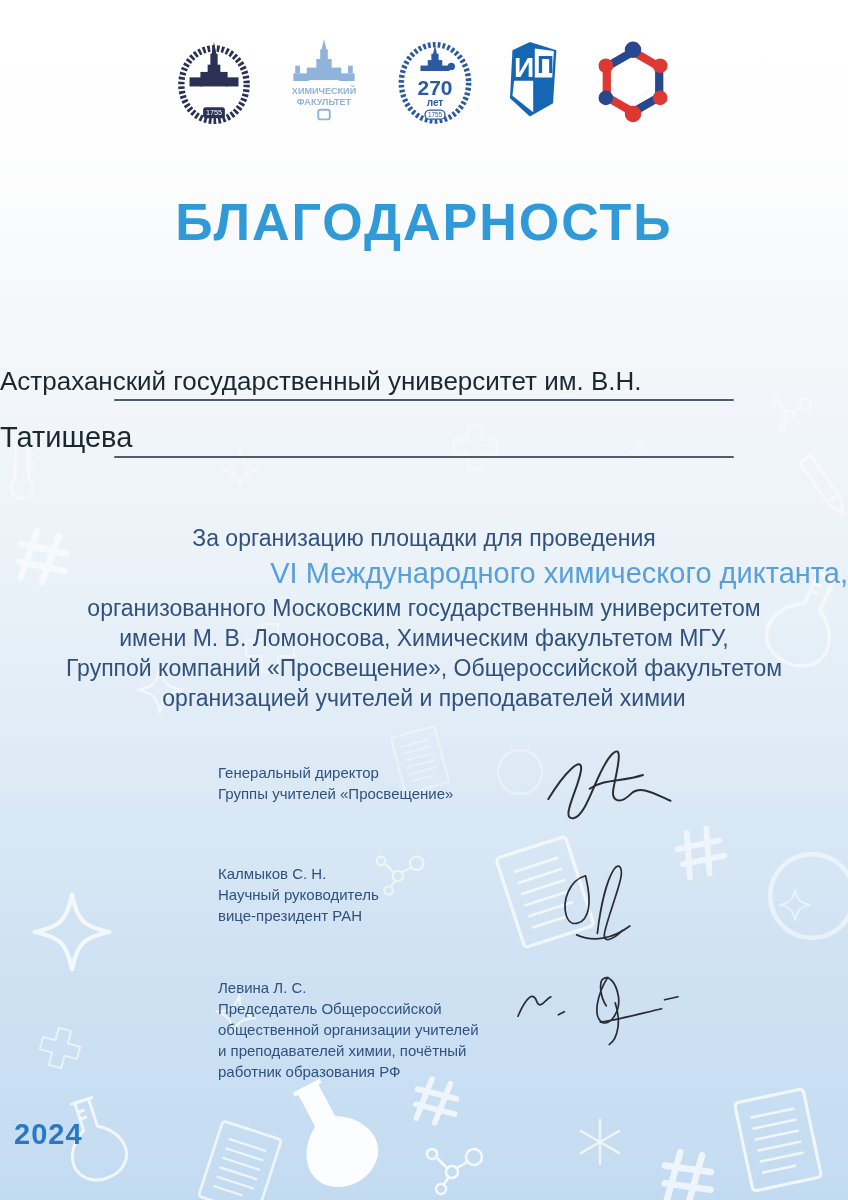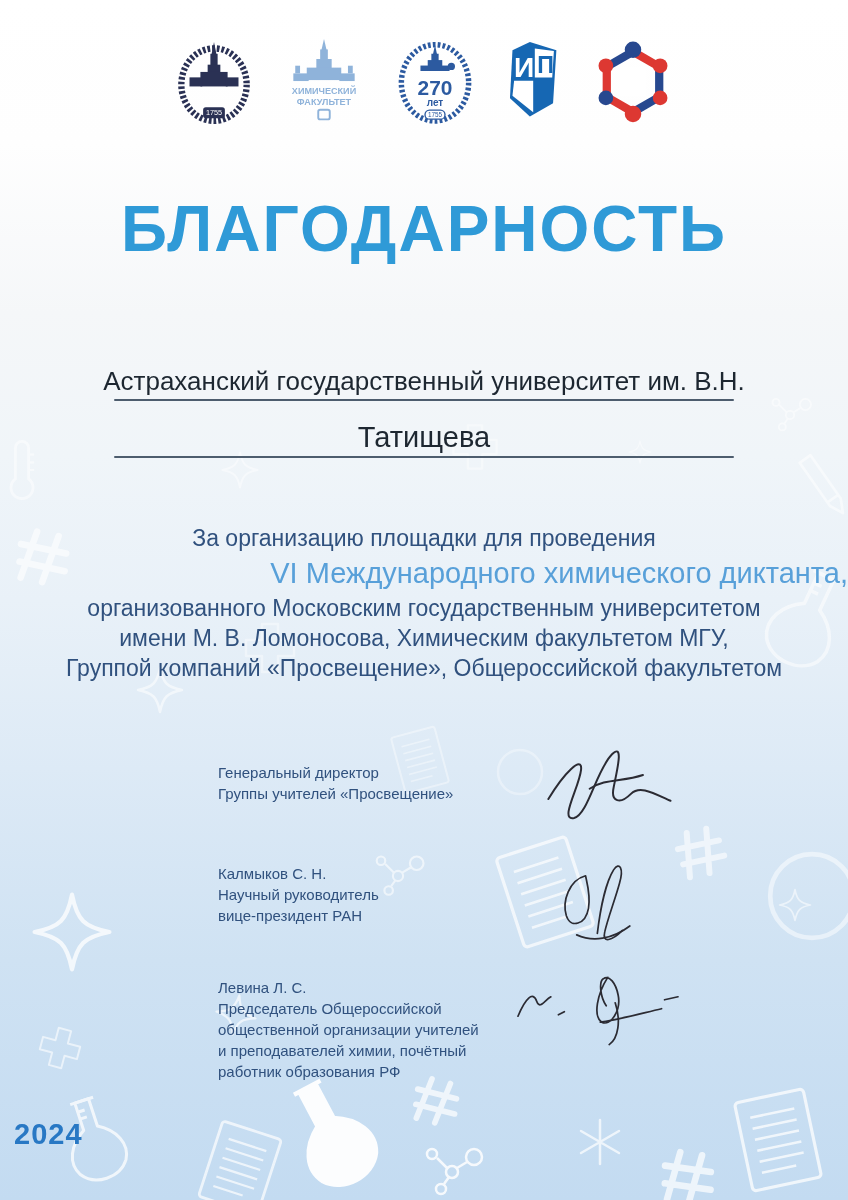--- a/index.html
+++ b/index.html
@@ -7,23 +7,23 @@
     position:relative;width:848px;height:1200px;overflow:hidden;margin:0 auto;
     font-family:"Liberation Sans",sans-serif;
     background:linear-gradient(180deg,
       #ffffff 0%, #fefefe 12%, #f5f7f9 26%, #f0f5f9 38%,
       #e9f1f8 50%, #ddeaf6 64%, #cfe2f3 80%, #c3dbf1 100%);
   }
   .doodles{position:absolute;inset:0;pointer-events:none;}
   .logos{position:absolute;top:36px;left:0;width:100%;display:flex;justify-content:center;align-items:flex-start;gap:30px;}
   .title{
     position:absolute;top:192px;left:0;width:100%;text-align:center;
-    font-size:64px;font-weight:bold;letter-spacing:2px;color:var(--title-blue,#2f9ad7);
+    font-size:52px;font-weight:bold;letter-spacing:2px;color:var(--title-blue,#2f9ad7);
   }
-  .recipient-line{position:absolute;left:0;width:100%;text-align:center;color:var(--recipient-ink,#1d2731);font-size:26px;}
+  .recipient-line{position:absolute;left:0;width:100%;text-align:left;color:var(--recipient-ink,#1d2731);font-size:26px;}
   .r1{top:366px}
   .r2{top:421px;font-size:29px}
   .rule{position:absolute;left:114px;width:620px;height:2px;background:var(--underline,#4d5d6e);border-radius:1px;}
   .rule1{top:399px}
   .rule2{top:456px}
   .body-text{position:absolute;top:524px;left:0;width:100%;text-align:center;color:var(--body-navy,#30517e);}
   .body-text .intro{font-size:23px;line-height:29px;}
   .body-text .highlight{font-size:29px;line-height:40px;color:var(--accent-blue,#58a0d9);text-align:right;}
   .body-text .line{font-size:23px;line-height:30px;}
   .sig-block{position:absolute;left:218px;color:var(--body-navy,#30517e);font-size:15px;line-height:21px;}
@@ -257,20 +257,21 @@
   <div class="rule rule1"></div>
   <div class="recipient-line r2">Татищева</div>
   <div class="rule rule2"></div>
 
   <div class="body-text">
     <div class="intro">За организацию площадки для проведения</div>
     <div class="highlight">VI Международного химического диктанта,</div>
     <div class="line">организованного Московским государственным университетом</div>
     <div class="line">имени М. В. Ломоносова, Химическим факультетом МГУ,</div>
     <div class="line">Группой компаний «Просвещение», Общероссийской факультетом</div>
+    <div class="line">организацией учителей и преподавателей химии</div>
   </div>
 
   <div class="sig-block sb1">
     <div>Генеральный директор</div>
     <div>Группы учителей «Просвещение»</div>
   </div>
   <svg class="sig s1" width="138" height="86" viewBox="0 0 160 100">
     <path d="M6,64 C24,34 46,12 44,30 C42,50 18,90 36,86 C52,82 62,30 80,12 C94,-2 86,30 82,50 C78,68 90,70 102,58 C112,48 126,56 148,66"></path>
     <path d="M54,52 C72,40 92,44 116,36"></path>
   </svg>

